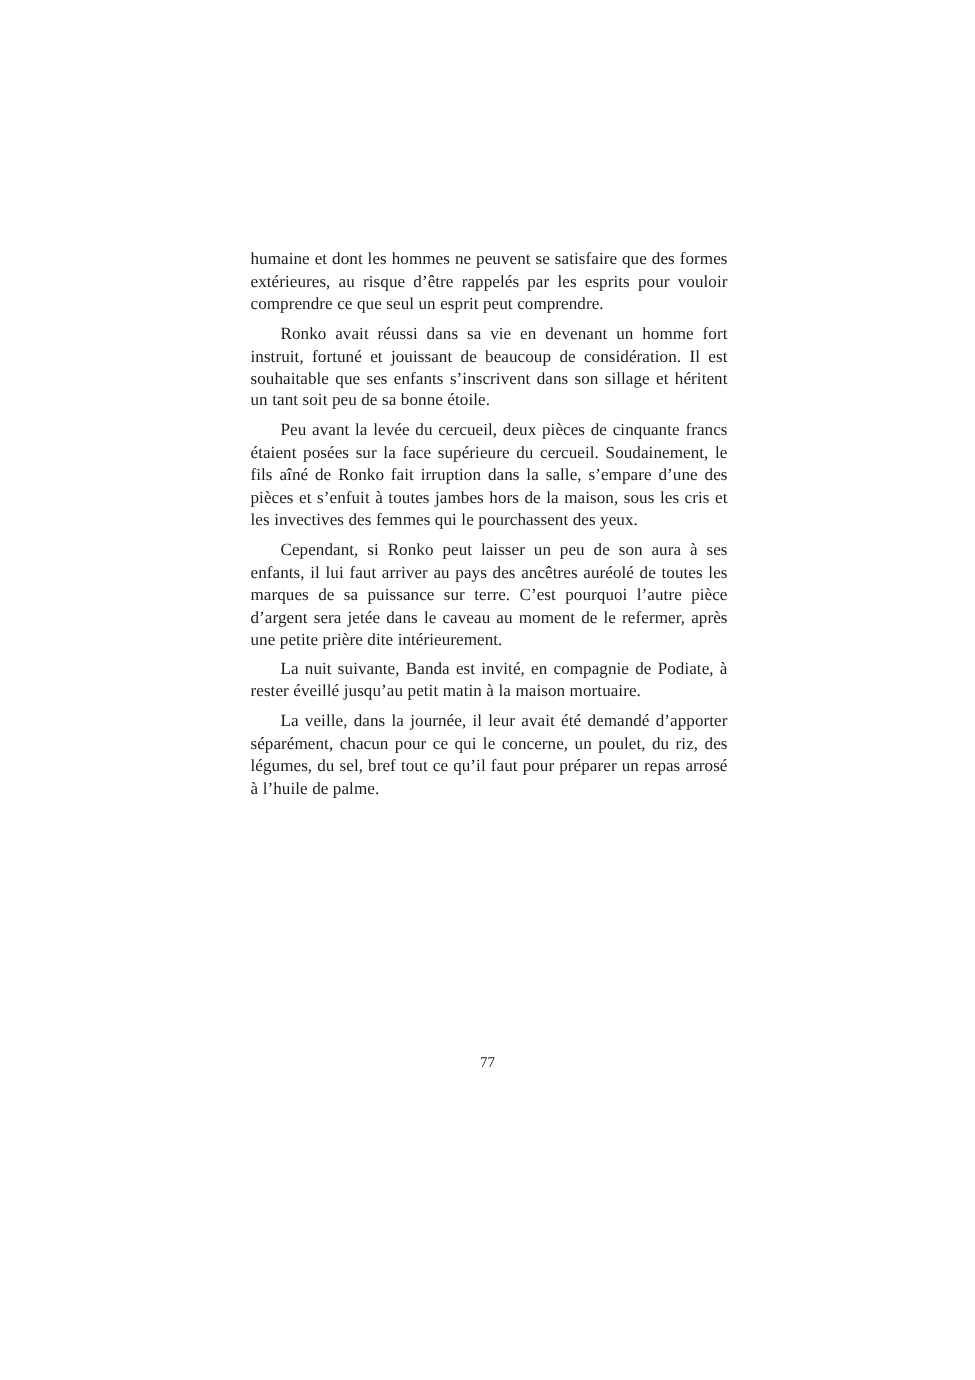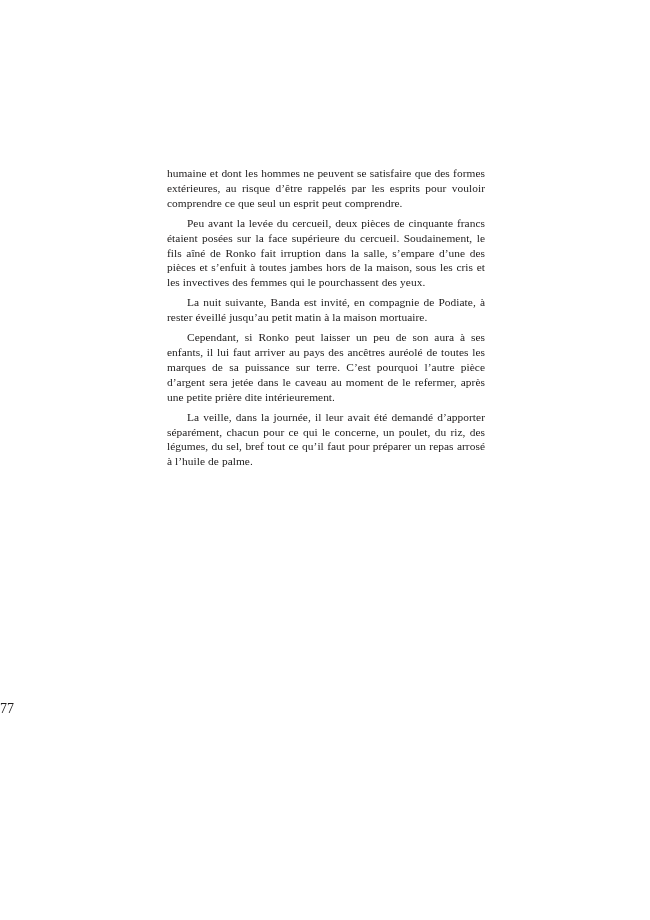--- a/index.html
+++ b/index.html
@@ -44,35 +44,36 @@
     text-indent: 0;
   }
   .para:last-child {
     margin-bottom: 0;
   }
   .folio {
     position: absolute;
     left: 0;
     top: 702px;
     width: 650px;
-    text-align: left;
-    font-size: 14px;
+    text-align: center;
+    font-size: 10px;
     line-height: 14px;
     color: #1c1a1a;
     font-family: "Liberation Serif", "DejaVu Serif", serif;
   }
 </style>
 </head>
 <body>
 
 <div class="page">
 
   <div class="text-block">
     <p class="para first">humaine et dont les hommes ne peuvent se satisfaire que des formes extérieures, au risque d’être rappelés par les esprits pour vouloir comprendre ce que seul un esprit peut comprendre.</p>
+    <p class="para">Ronko avait réussi dans sa vie en devenant un homme fort instruit, fortuné et jouissant de beaucoup de considération. Il est souhaitable que ses enfants s’inscrivent dans son sillage et héritent un tant soit peu de sa bonne étoile.</p>
     <p class="para">Peu avant la levée du cercueil, deux pièces de cinquante francs étaient posées sur la face supérieure du cercueil. Soudainement, le fils aîné de Ronko fait irruption dans la salle, s’empare d’une des pièces et s’enfuit à toutes jambes hors de la maison, sous les cris et les invectives des femmes qui le pourchassent des yeux.</p>
+    <p class="para">Cependant, si Ronko peut laisser un peu de son aura à ses enfants, il lui faut arriver au pays des ancêtres auréolé de toutes les marques de sa puissance sur terre. C’est pourquoi l’autre pièce d’argent sera jetée dans le caveau au moment de le refermer, après une petite prière dite intérieurement.</p>
     <p class="para">La nuit suivante, Banda est invité, en compagnie de Podiate, à rester éveillé jusqu’au petit matin à la maison mortuaire.</p>
-    <p class="para">Cependant, si Ronko peut laisser un peu de son aura à ses enfants, il lui faut arriver au pays des ancêtres auréolé de toutes les marques de sa puissance sur terre. C’est pourquoi l’autre pièce d’argent sera jetée dans le caveau au moment de le refermer, après une petite prière dite intérieurement.</p>
     <p class="para">La veille, dans la journée, il leur avait été demandé d’apporter séparément, chacun pour ce qui le concerne, un poulet, du riz, des légumes, du sel, bref tout ce qu’il faut pour préparer un repas arrosé à l’huile de palme.</p>
   </div>
 
   <div class="folio">77</div>
 
 </div>
 
 </body></html>

